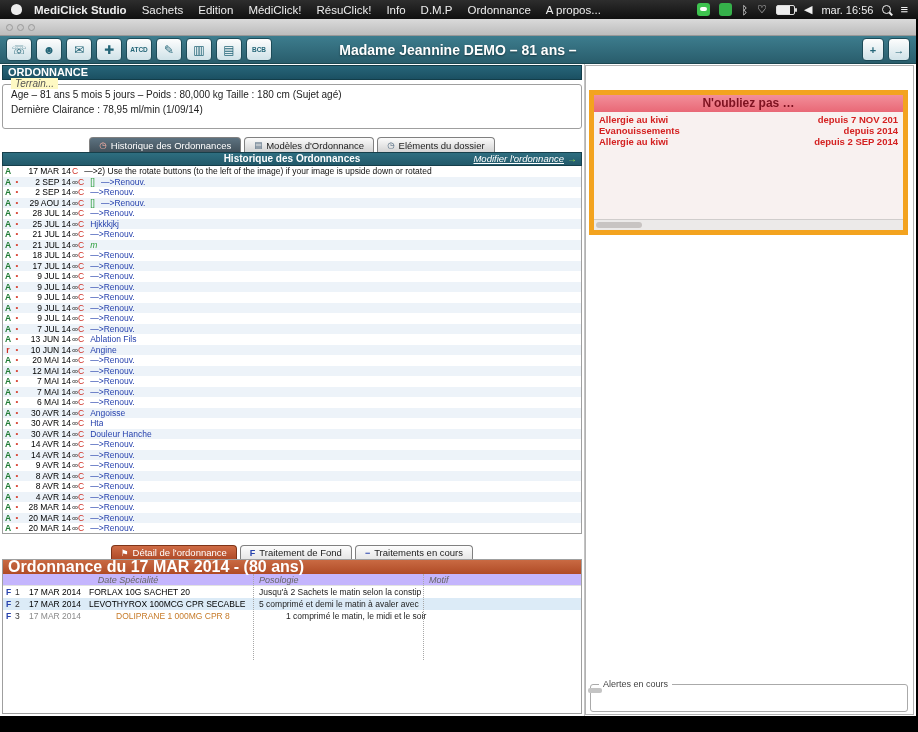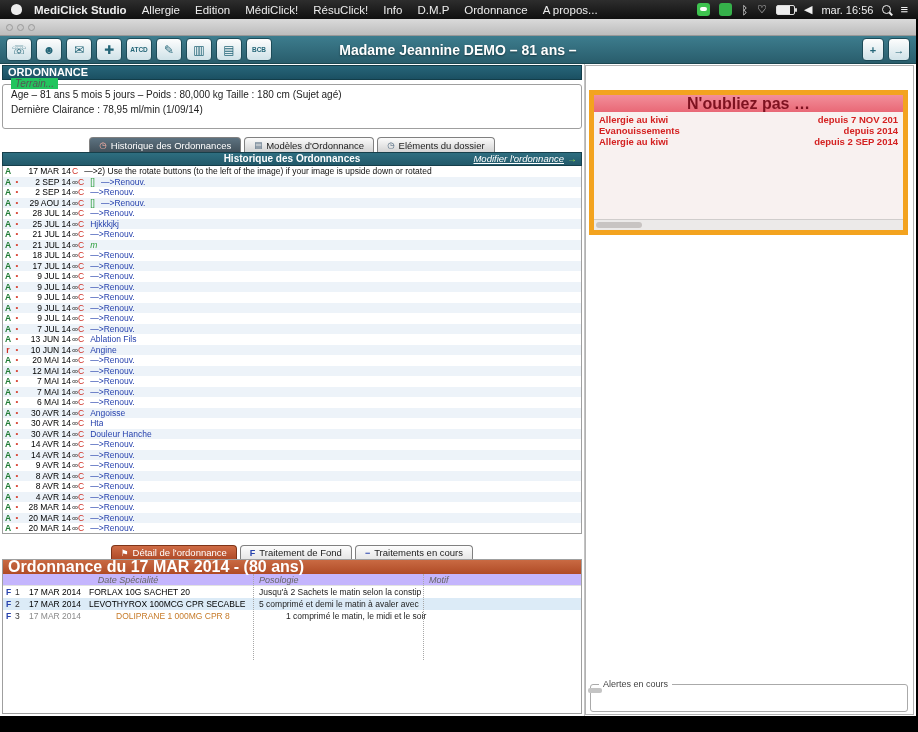--- a/index.html
+++ b/index.html
@@ -48,21 +48,21 @@
   
   .content{position:absolute;top:45px;left:0;width:916px;height:652px;background:#fff;}
   .seam{position:absolute;left:584px;top:0;width:1px;height:652px;background:#c2c2c2;}
 
   
   .ord-title{position:absolute;left:2px;top:1px;width:580px;height:15px;box-sizing:border-box;
     background:linear-gradient(#276579,#1b5062);border:1px solid #133d49;color:#fff;
     font-weight:bold;font-size:11px;line-height:13px;padding-left:5px;}
   .terrain{position:absolute;left:2px;top:20px;width:580px;height:45px;background:#fff;
     border:1px solid #9f9f9f;border-radius:3px;box-sizing:border-box;}
-  .terrain-legend{position:absolute;top:-7px;left:8px;background:#22c55e;padding:0 4px;
+  .terrain-legend{position:absolute;top:-7px;left:8px;background:#fef9c3;padding:0 4px;
     font-size:10px;font-style:italic;color:#555;}
   .terrain-l1,.terrain-l2{font-size:10px;color:#222;padding-left:8px;margin-top:4px;white-space:nowrap;}
 
   .top-tabs,.bottom-tabs{position:absolute;left:2px;width:580px;display:flex;justify-content:center;gap:3px;}
   .top-tabs{top:73px;height:15px;}
   .bottom-tabs{top:481px;height:14px;}
   .ttab,.btab{display:flex;align-items:center;gap:4px;padding:0 9px;font-size:9.5px;color:#222;
     background:linear-gradient(#fbfbfb,#d4d4d4);border:1px solid #808080;border-bottom:none;
     border-radius:4px 4px 0 0;box-sizing:border-box;white-space:nowrap;}
   .ttab{height:15px;}
@@ -121,21 +121,21 @@
   .d-motif{flex:1;overflow:hidden;}
   .vline{position:absolute;top:14px;height:86px;border-left:1px dotted #a8a8a8;}
   .v1{left:250px;} .v2{left:420px;}
 
   
   .right-panel{position:absolute;left:585px;top:1px;width:329px;height:650px;background:#fff;
     border:1px solid #b3b3b3;box-sizing:border-box;}
   .reminders{position:absolute;left:3px;top:24px;width:319px;height:145px;box-sizing:border-box;
     border:5px solid #f3a31f;background:#f8f1f0;}
   .rem-header{height:17px;background:linear-gradient(#f28f9a,#e96876);text-align:center;
-    font-weight:bold;font-size:16px;color:#7e1220;line-height:17px;}
+    font-weight:bold;font-size:12px;color:#7e1220;line-height:17px;}
   .rem-items{padding-top:2px;}
   .rem-item{display:flex;justify-content:space-between;height:11px;line-height:11px;
     font-size:9.5px;padding:0 5px;color:#d42222;overflow:hidden;white-space:nowrap;}
   .rem-label{font-weight:bold;}
   .rem-since{font-weight:bold;margin-left:6px;overflow:hidden;}
   .rem-scroll{position:absolute;left:0;right:0;bottom:0;height:10px;background:#eceae9;border-top:1px solid #d0cdcc;}
   .rem-thumb{position:absolute;left:2px;top:2px;width:46px;height:6px;background:#c8c4c2;border-radius:3px;}
 
   .alerts-box{position:absolute;left:4px;top:618px;width:318px;height:28px;border:1px solid #aaa;
     border-radius:3px;box-sizing:border-box;}
@@ -145,21 +145,21 @@
 </head>
 <body>
 
 <div class="screen">
 
   <div class="menubar">
     <span class="apple"></span>
     <span class="mb-app">MediClick Studio</span>
     <div class="mb-items">
 
-    <span class="mb-item">Allergie</span>
+    <span class="mb-item">Sachets</span>
         <span class="mb-item">Edition</span>
         <span class="mb-item">MédiClick!</span>
         <span class="mb-item">RésuClick!</span>
         <span class="mb-item">Info</span>
         <span class="mb-item">D.M.P</span>
         <span class="mb-item">Ordonnance</span>
         <span class="mb-item">A propos...</span>
       </div>
     <div class="mb-right">
       <span class="chat-badge">

